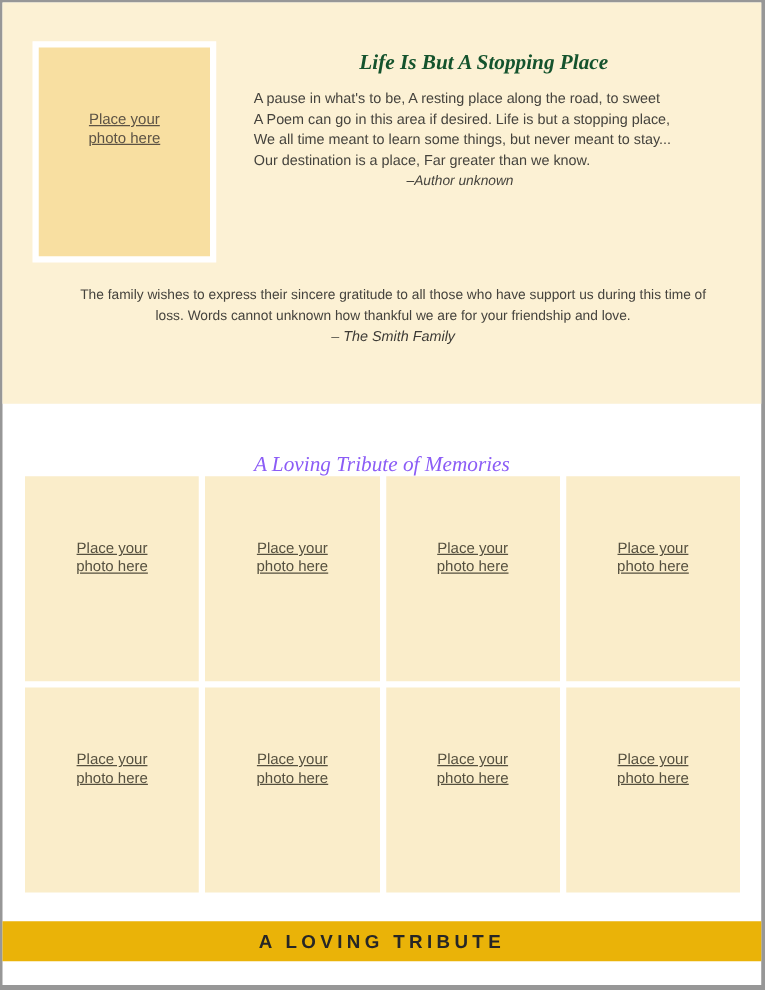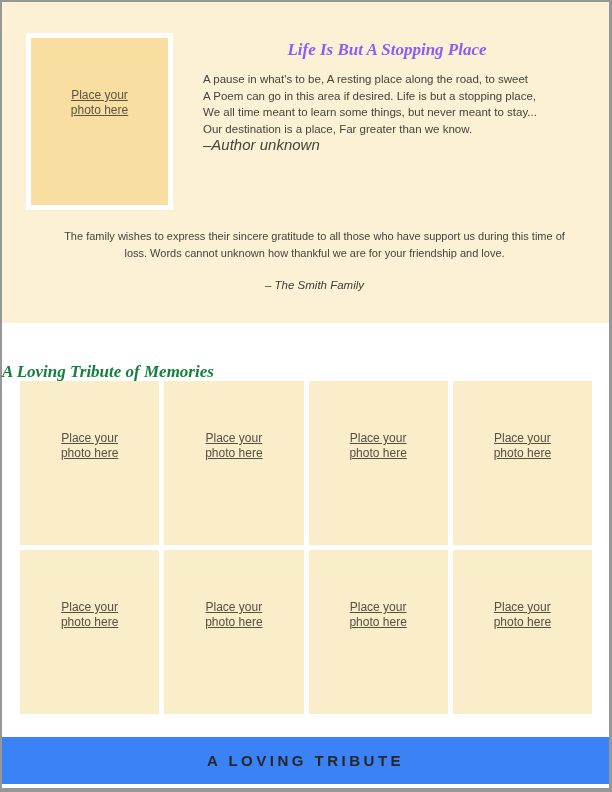--- a/index.html
+++ b/index.html
@@ -48,61 +48,61 @@
     position: absolute;
     left: 201px; top: 38px;
     width: 368px;
   }
   .poem-title {
     font-family: "Liberation Serif", serif;
     font-weight: bold;
     font-style: italic;
     font-size: 17px;
     text-align: center;
-    color: #8b5cf6;
+    color: #14532d;
     margin: 0 0 11px 0;
   }
   .poem-line {
     font-size: 11.5px;
     line-height: 16.6px;
     color: #45433d;
     white-space: nowrap;
   }
   .poem-attr {
-    font-size: 15px;
+    font-size: 11px;
     line-height: 16.6px;
     color: #45433d;
     font-style: italic;
-    text-align: left;
+    text-align: center;
     padding-right: 38px;
   }
   
   .gratitude {
     position: absolute;
     top: 226px; left: 30px; right: 12px;
     text-align: center;
     font-size: 11px;
     line-height: 17px;
     color: #45433d;
   }
   .signature {
-    margin-top: 15px;
     font-style: italic;
     font-size: 11.5px;
     color: #3d3b36;
   }
   
   .mem-title {
     position: absolute;
     top: 346px; left: 0; right: 0;
+    text-align: center;
     font-family: "Liberation Serif", serif;
-    font-weight: bold;
+    font-weight: normal;
     font-style: italic;
     font-size: 17px;
-    color: #15803d;
+    color: #8b5cf6;
   }
   .photo-grid {
     position: absolute;
     top: 379px; left: 18px;
     width: 572px;
     display: grid;
     grid-template-columns: repeat(4, 1fr);
     gap: 5px;
   }
   .grid-cell {
@@ -113,22 +113,22 @@
     text-align: center;
     font-size: 12px;
     line-height: 15px;
     color: #55503f;
   }
   
   .footer-banner {
     position: absolute;
     left: 0; right: 0;
     top: 735px;
-    height: 47px;
-    background: #3b82f6;
+    height: 32px;
+    background: #eab308;
     display: flex;
     align-items: center;
     justify-content: center;
     font-weight: bold;
     font-size: 15px;
     letter-spacing: 3.5px;
     color: #262626;
   }
 </style>
 </head>

